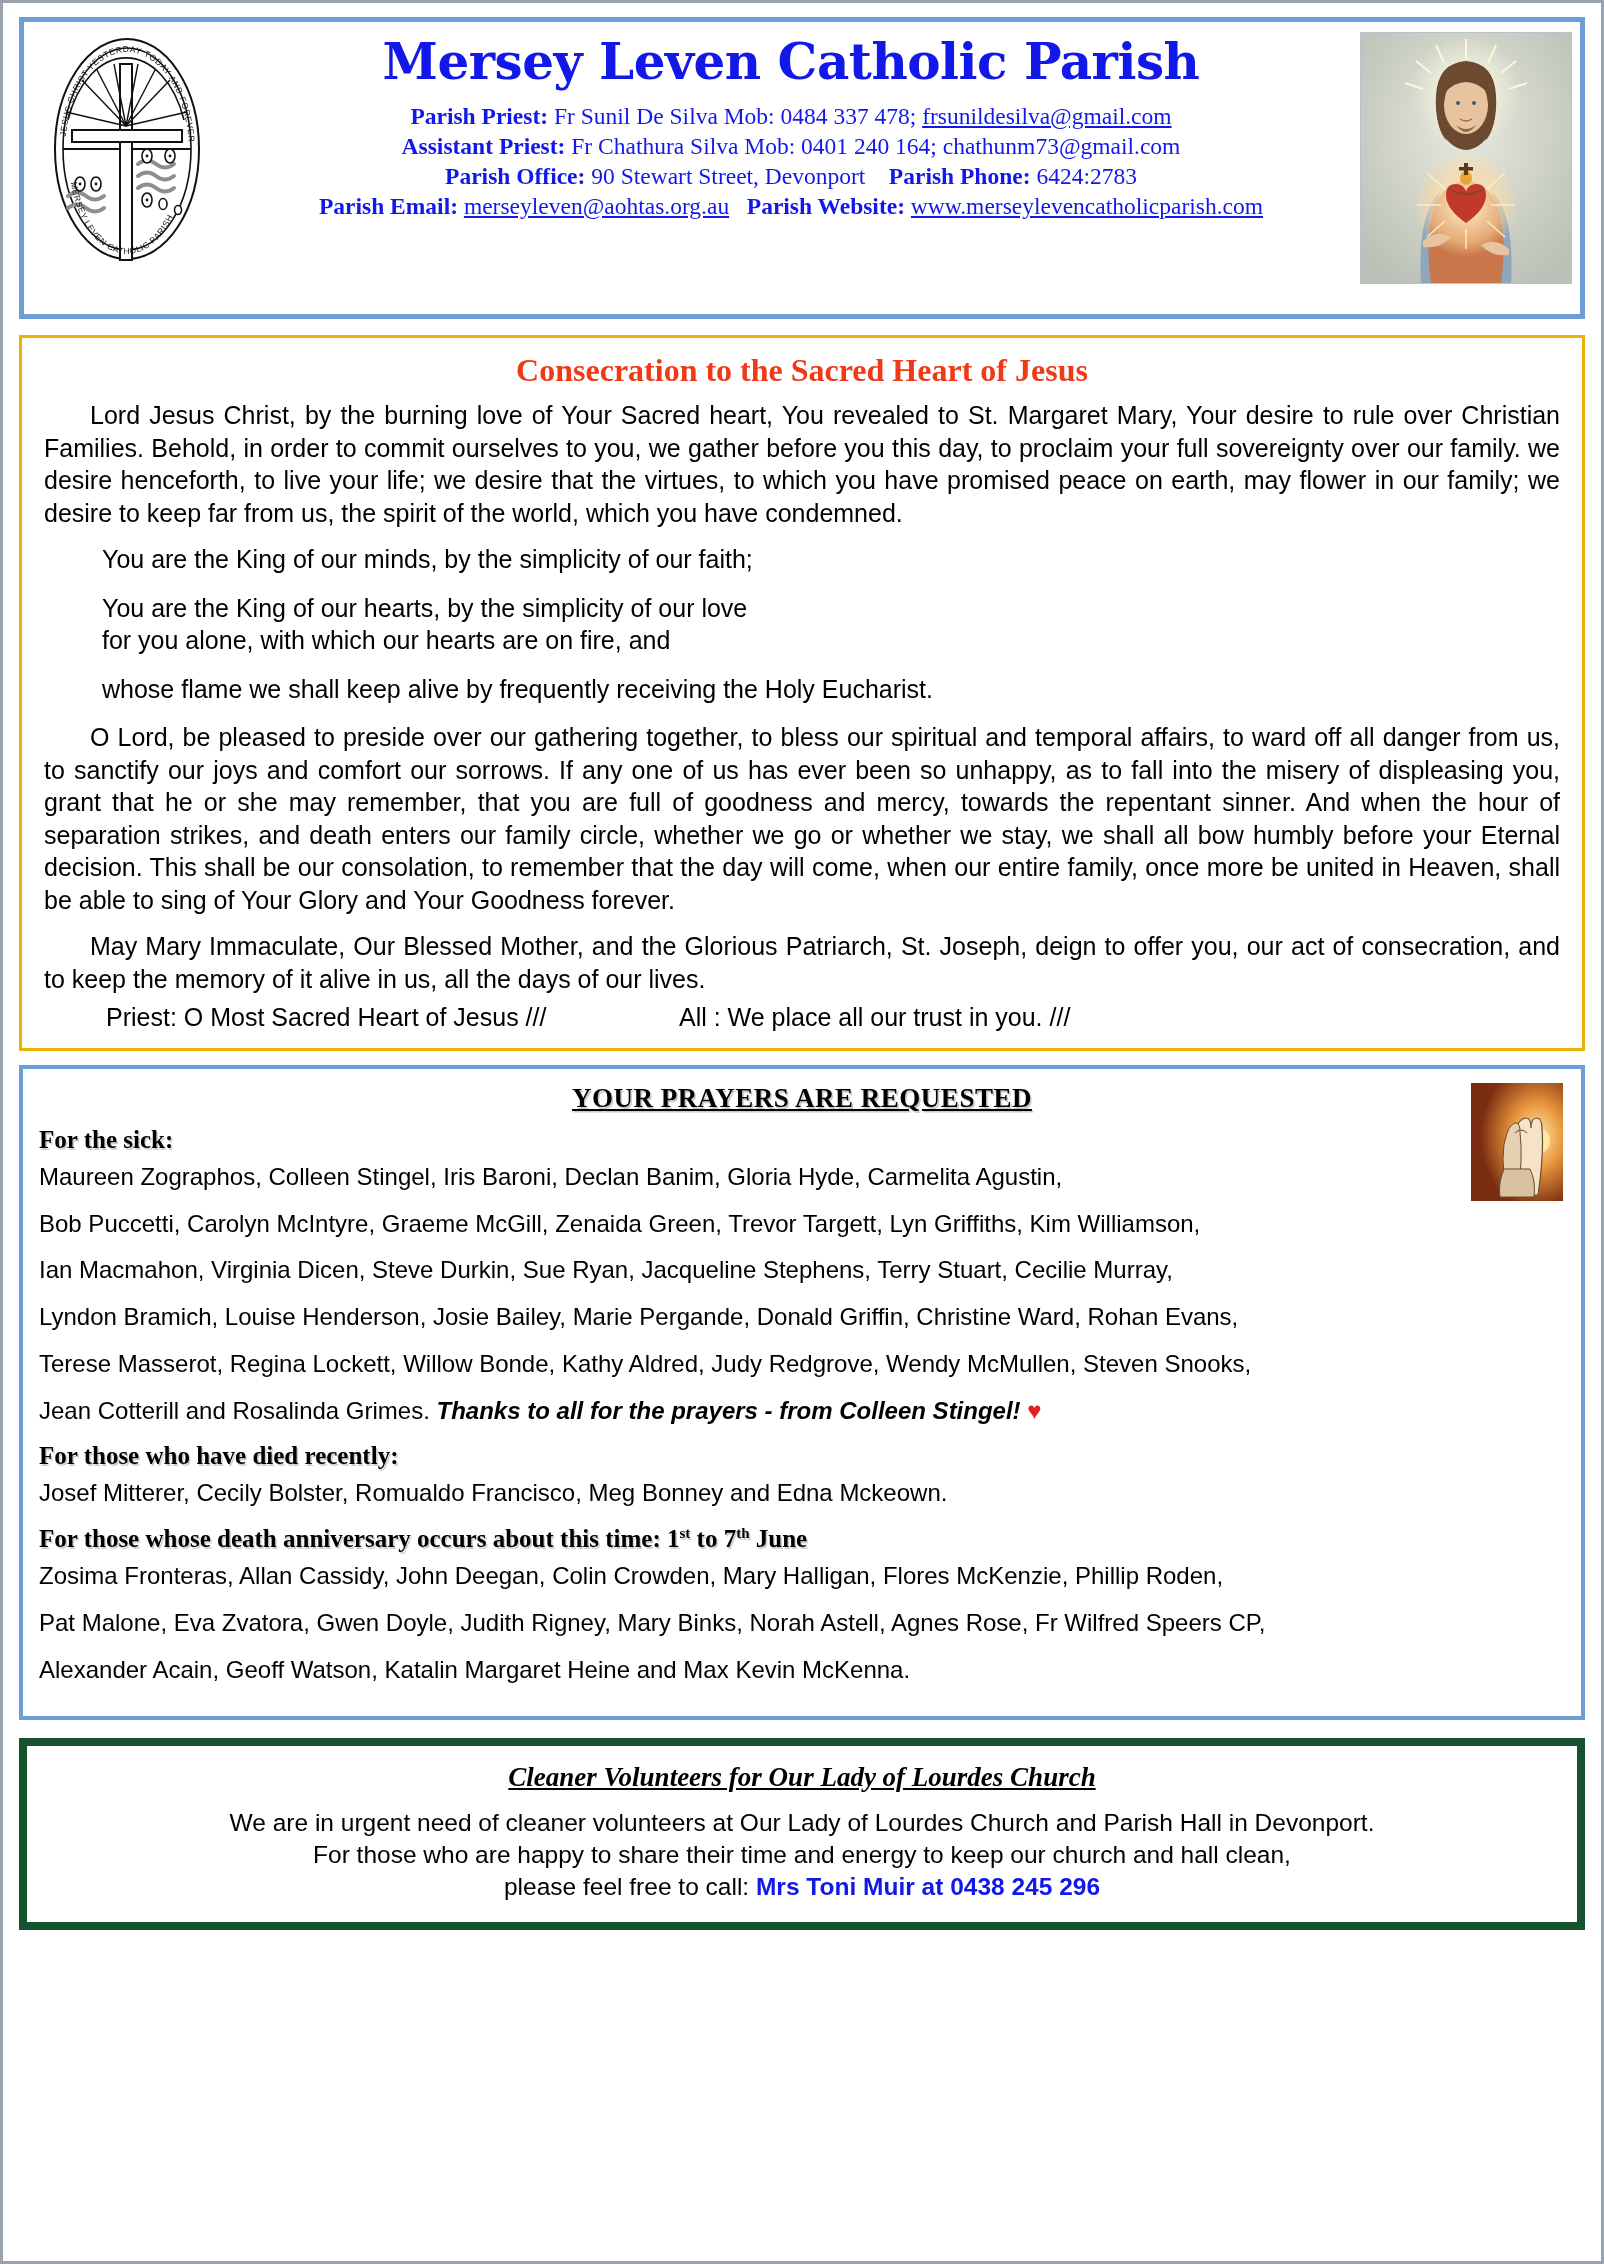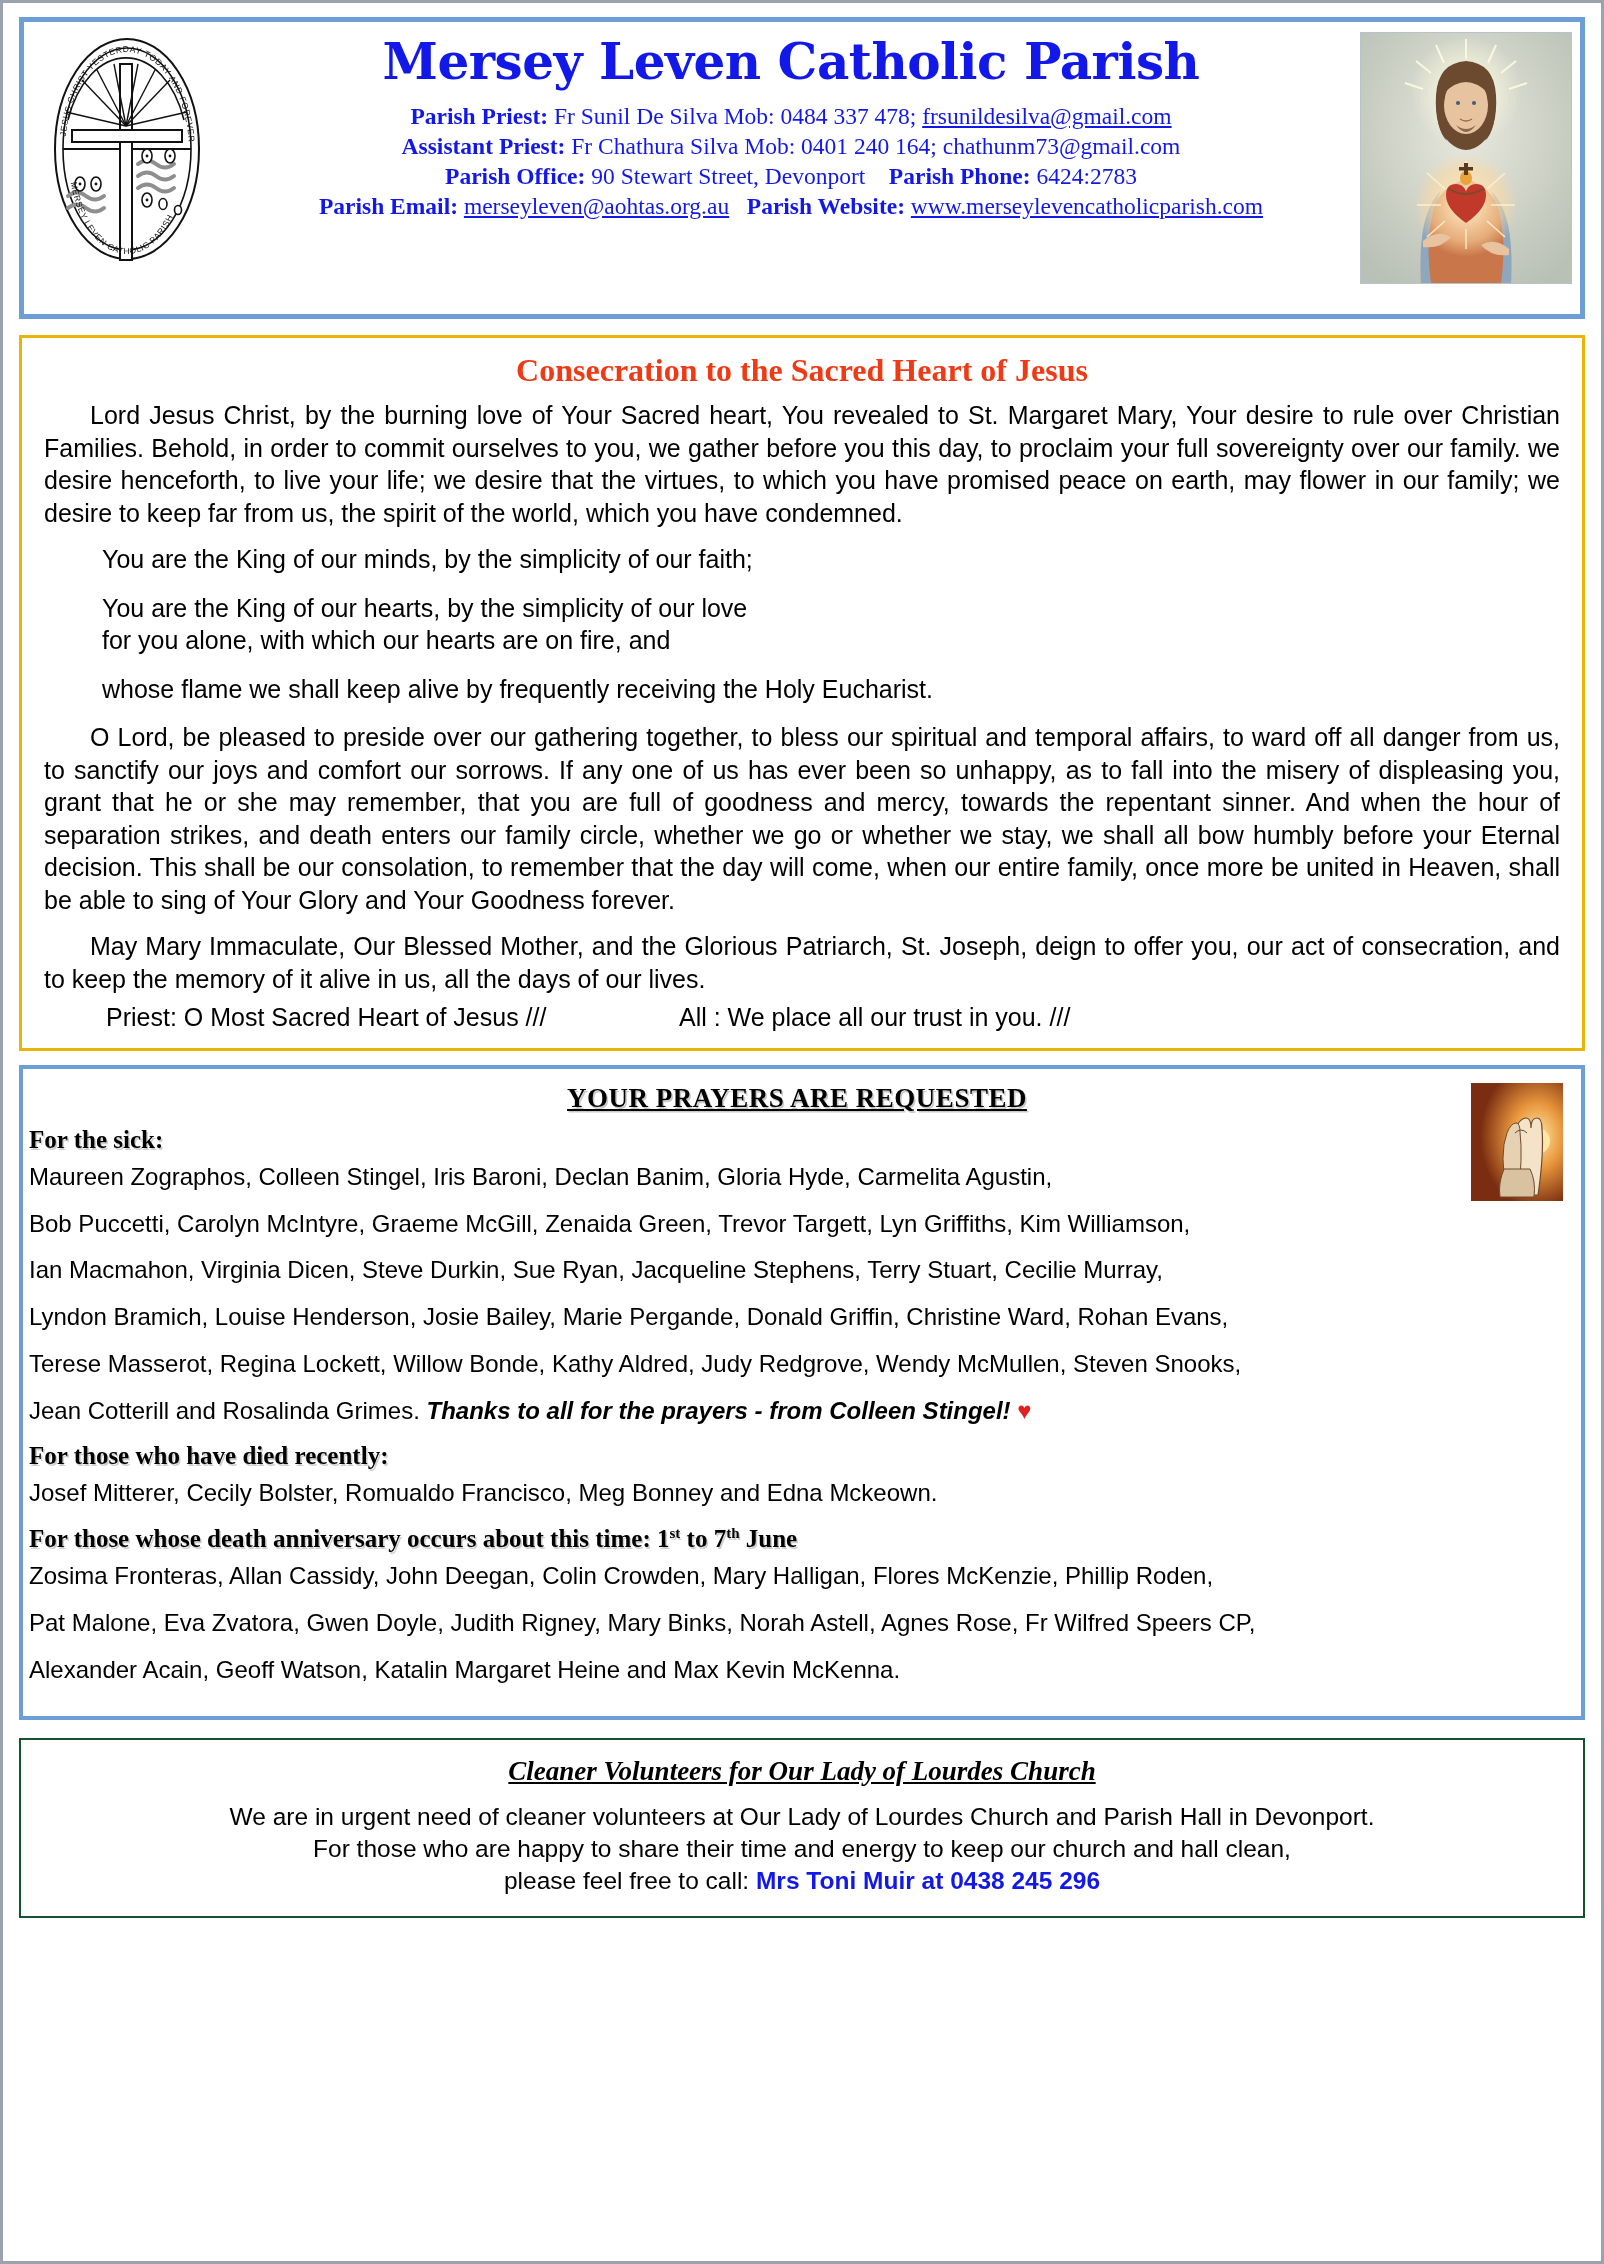--- a/index.html
+++ b/index.html
@@ -106,21 +106,21 @@
     color:#000;
     margin:6px 0 0 0;
     padding-left:62px;
   }
   .closing .gap{display:inline-block;width:120px;}
 
   
   .prayers-box{
     border:4px solid #6d9ed6;
     margin-top:14px;
-    padding:10px 16px 18px 6px;
+    padding:10px 16px 18px 16px;
     box-sizing:border-box;
     position:relative;
   }
   .prayers-title{
     text-align:center;
     font-family:"Liberation Serif", serif;
     font-weight:bold;
     font-size:27px;
     letter-spacing:0.5px;
     text-decoration:underline;
@@ -151,21 +151,21 @@
   .heart{color:#e02020;font-size:24px;}
   .praying-hands{
     position:absolute;
     right:18px; top:14px;
     width:92px; height:118px;
   }
   .praying-hands svg{display:block;width:100%;height:100%;}
 
   
   .cleaner-box{
-    border:2px solid #14532d;
+    border:8px solid #14532d;
     margin-top:18px;
     padding:12px 16px 18px 16px;
     box-sizing:border-box;
     text-align:center;
   }
   .cleaner-title{
     font-family:"Liberation Serif", serif;
     font-weight:bold;
     font-style:italic;
     font-size:27px;

